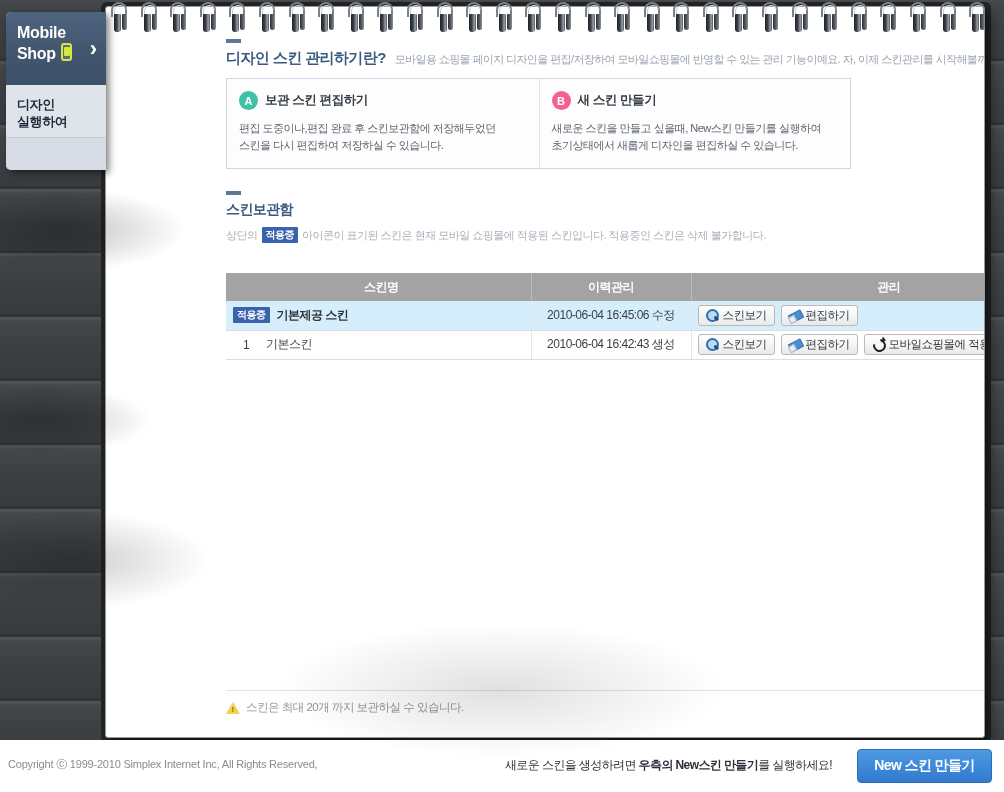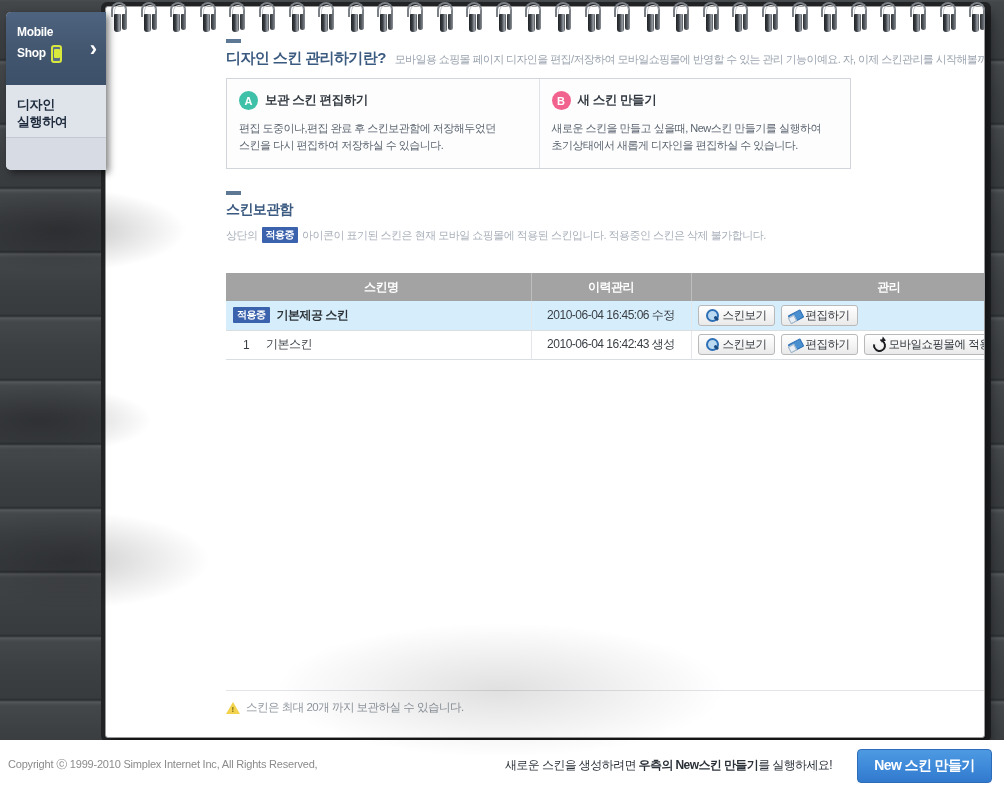--- a/index.html
+++ b/index.html
@@ -109,23 +109,23 @@
   }
   #sidebar-head {
     height: 73px;
     background: linear-gradient(to bottom, #4e637f 0%, #42566f 55%, #3c506a 100%);
     position: relative;
     padding: 10px 0 0 11px;
     color: #ffffff;
   }
   #sidebar-head .brand-line1,
   #sidebar-head .brand-line2 {
-    font-size: 12px; font-weight: bold; line-height: 21px; letter-spacing: -0.3px;
-  }
-  #sidebar-head .brand-line2 { display: flex; align-items: center; }
+    font-size: 16px; font-weight: bold; line-height: 21px; letter-spacing: -0.3px;
+  }
+  #sidebar-head .brand-line2 { display: flex; }
   .phone-icon {
     display: inline-block;
     width: 11px; height: 18px;
     border: 2px solid #d9e83d;
     border-radius: 3px;
     margin-left: 5px;
     position: relative;
     background: #5a6e88;
   }
   .phone-icon::after {

